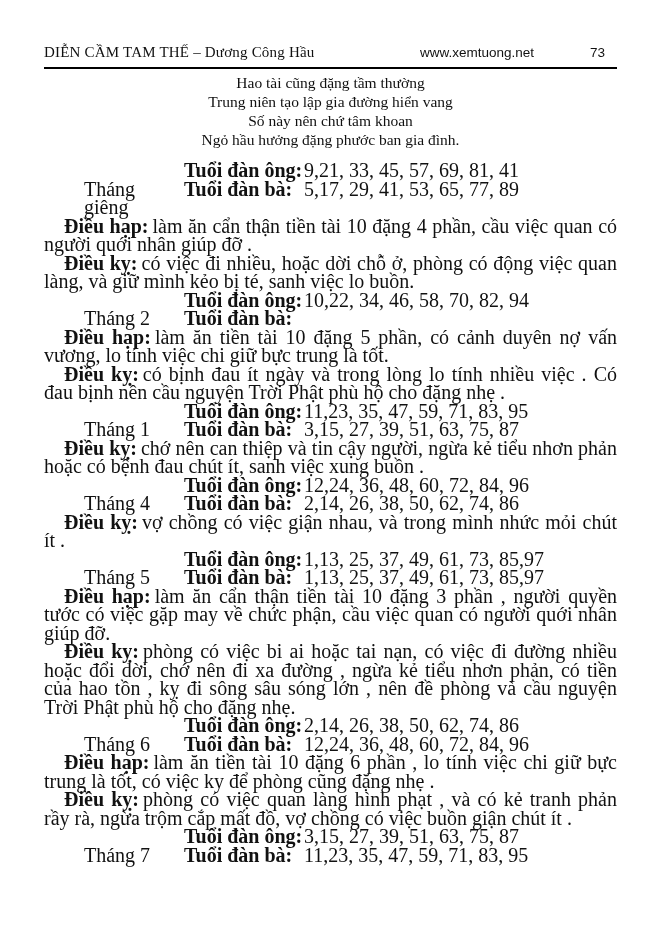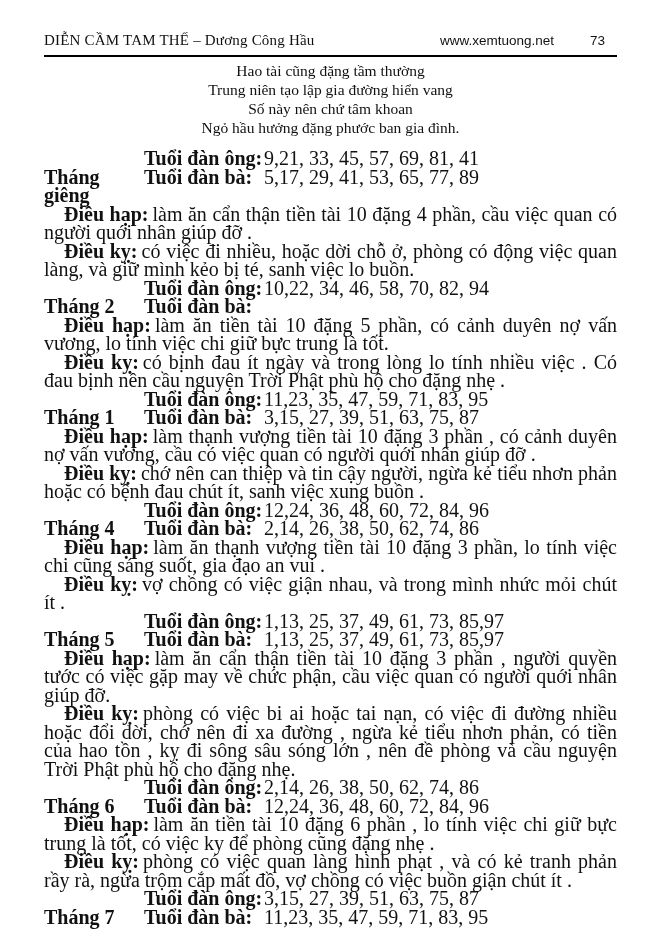--- a/index.html
+++ b/index.html
@@ -1,40 +1,40 @@
 <!DOCTYPE html>
 <html><head>
 <meta charset="utf-8">
 <style>
   html, body { margin: 0; padding: 0; background: #ffffff; }
   .page {
     position: relative;
     width: 661px;
     height: 936px;
     box-sizing: border-box;
-    padding: 32px 44px 0 44px;
+    padding: 44px 44px 0 44px;
     background: #ffffff;
     color: #111111;
     font-family: "Liberation Serif", serif;
     overflow: hidden;
   }
   .header {
     display: flex;
     justify-content: space-between;
     align-items: baseline;
   }
   .header-title {
     font-size: 15px;
     letter-spacing: 0.2px;
     white-space: nowrap;
   }
   .header-right {
     display: flex;
     align-items: baseline;
-    gap: 36px;
+    gap: 56px;
     font-family: "Liberation Sans", sans-serif;
     font-size: 13.5px;
     padding-right: 12px;
   }
   .rule {
     height: 0;
     border-bottom: 2px solid #000000;
     margin-top: 6px;
   }
   .poem {
@@ -45,21 +45,22 @@
   }
   .poem-line { display: block; }
   .content {
     margin-top: 12px;
     font-size: 20px;
     line-height: 18.5px;
   }
   .ages-row { display: flex; }
   .col-month {
     width: 100px;
-    font-weight: bold;
+    margin-left: 40px;
+    font-weight: normal;
     flex: none;
   }
   .col-label {
     width: 120px;
     font-weight: bold;
     flex: none;
   }
   .ages { white-space: nowrap; }
   .para {
     margin: 0;
@@ -124,36 +125,34 @@
     <div class="ages-row">
       <span class="col-month"></span>
       <span class="col-label">Tuổi đàn ông:</span>
       <span class="ages">11,23, 35, 47, 59, 71, 83, 95</span>
     </div>
     <div class="ages-row">
       <span class="col-month">Tháng 1</span>
       <span class="col-label">Tuổi đàn bà:</span>
       <span class="ages">3,15, 27, 39, 51, 63, 75, 87</span>
     </div>
-    <p class="para"><span class="plabel">Điều hạp:</span><span class="ptext">làm thạnh vượng tiền tài 10 đặng 3 phần ,  có cảnh duyên nợ vấn vương, cầu có việc quan có người quới nhân giúp đỡ .</span></p>
     <p class="para"><span class="plabel">Điều kỵ:</span><span class="ptext">chớ nên can thiệp và tin cậy người, ngừa kẻ tiểu nhơn phản  hoặc có bệnh đau chút ít, sanh việc xung buồn .</span></p>
   </section>
 
   <section class="month">
     <div class="ages-row">
       <span class="col-month"></span>
       <span class="col-label">Tuổi đàn ông:</span>
       <span class="ages">12,24, 36, 48, 60, 72, 84, 96</span>
     </div>
     <div class="ages-row">
       <span class="col-month">Tháng 4</span>
       <span class="col-label">Tuổi đàn bà:</span>
       <span class="ages">2,14, 26, 38, 50, 62, 74, 86</span>
     </div>
-    <p class="para"><span class="plabel">Điều hạp:</span><span class="ptext">làm ăn thạnh vượng tiền tài 10 đặng 3 phần, lo tính việc chi cũng sáng suốt, gia đạo an vui .</span></p>
     <p class="para"><span class="plabel">Điều kỵ:</span><span class="ptext">vợ chồng có việc giận nhau, và trong mình nhức mỏi chút ít .</span></p>
   </section>
 
   <section class="month">
     <div class="ages-row">
       <span class="col-month"></span>
       <span class="col-label">Tuổi đàn ông:</span>
       <span class="ages">1,13, 25, 37, 49, 61, 73, 85,97</span>
     </div>
     <div class="ages-row">

